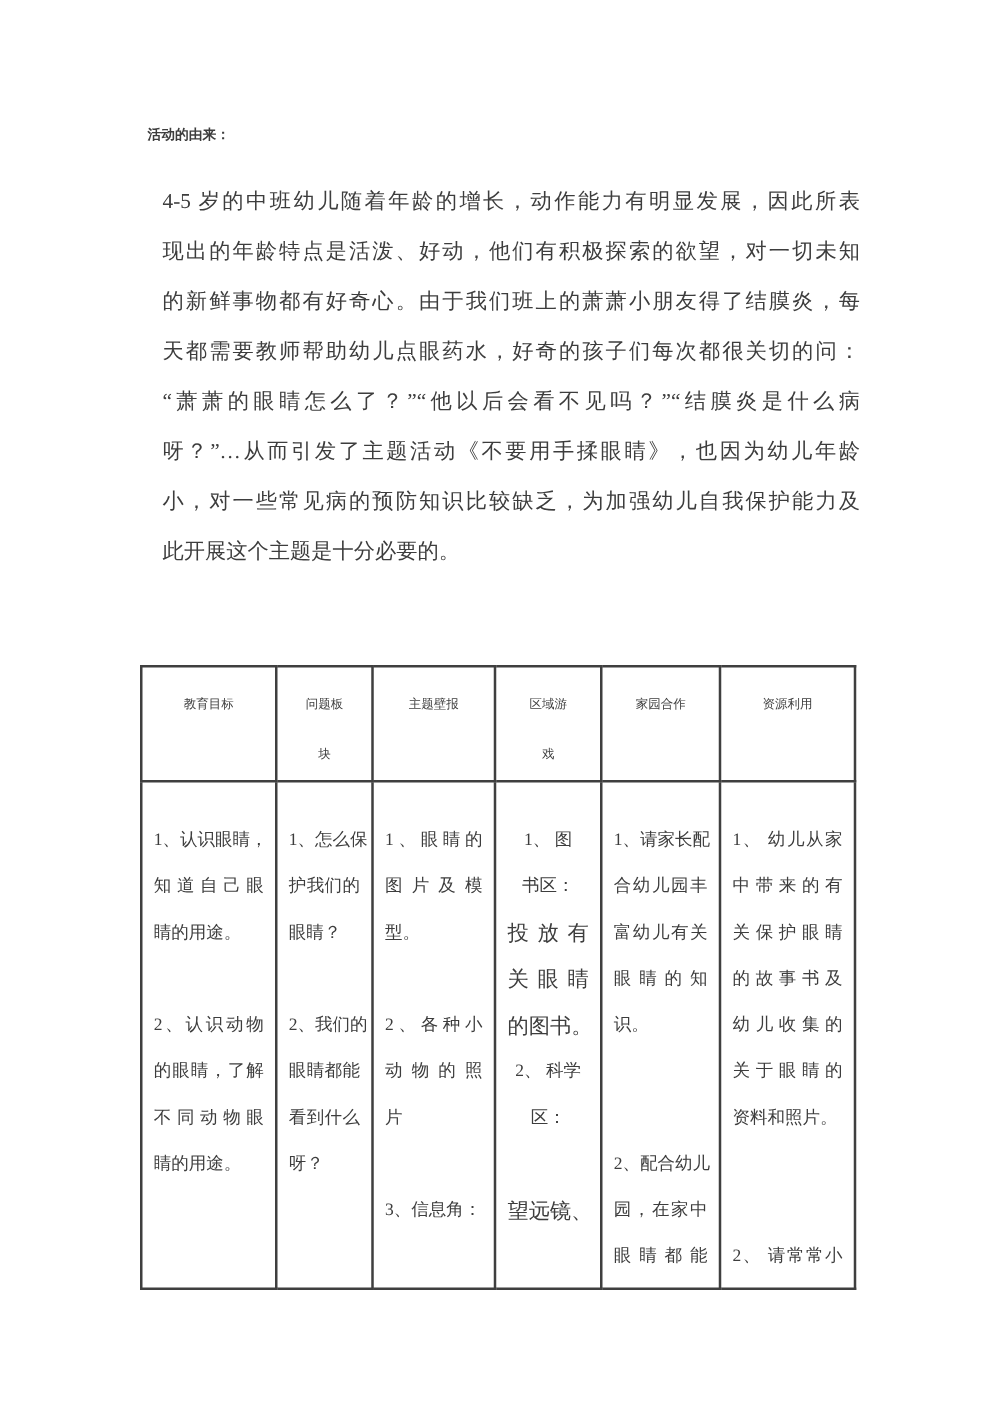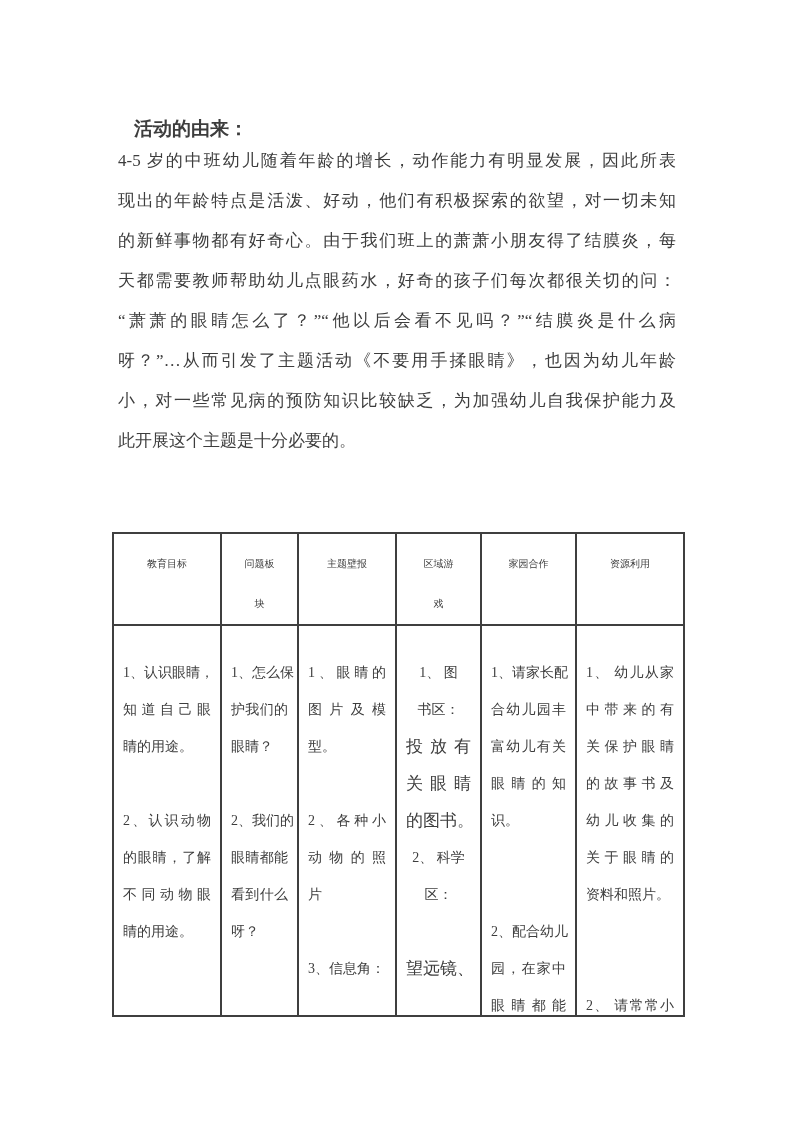--- a/index.html
+++ b/index.html
@@ -10,28 +10,28 @@
     color: #3d3d3d;
     position: relative;
     overflow: hidden;
   }
   .page { position: absolute; inset: 0; background: #ffffff; }
 
   
   .doc-title {
     position: absolute;
     left: 118px; top: 100px;
-    font-size: 19px; font-weight: bold;
-    margin: 16px; white-space: nowrap;
+    font-size: 11px; font-weight: bold;
+    margin: 0; white-space: nowrap;
   }
 
   
   .paragraph {
     position: absolute;
-    left: 118px; top: 141px;
+    left: 130px; top: 141px;
     width: 558px;
     font-size: 17px;
   }
   .para-line {
     height: 40px; line-height: 40px;
     white-space: nowrap;
     overflow: visible;
   }
   .para-line.j {
     text-align: justify;
@@ -56,21 +56,21 @@
   .doc-table th { height: 84px; }
   .header-cell {
     padding-top: 10px;
     font-size: 10px;
   }
   .header-line { height: 40px; line-height: 40px; text-align: center; }
 
   .cell {
     height: 361px;
     overflow: hidden;
-    padding: 28px 9px 0 9px;
+    padding: 28px 9px 15px 9px;
     font-size: 14px;
   }
   .cell-line {
     height: 37px; line-height: 37px;
     white-space: nowrap;
     text-align: left;
   }
   .cell-line.j {
     text-align: justify;
     text-align-last: justify;

